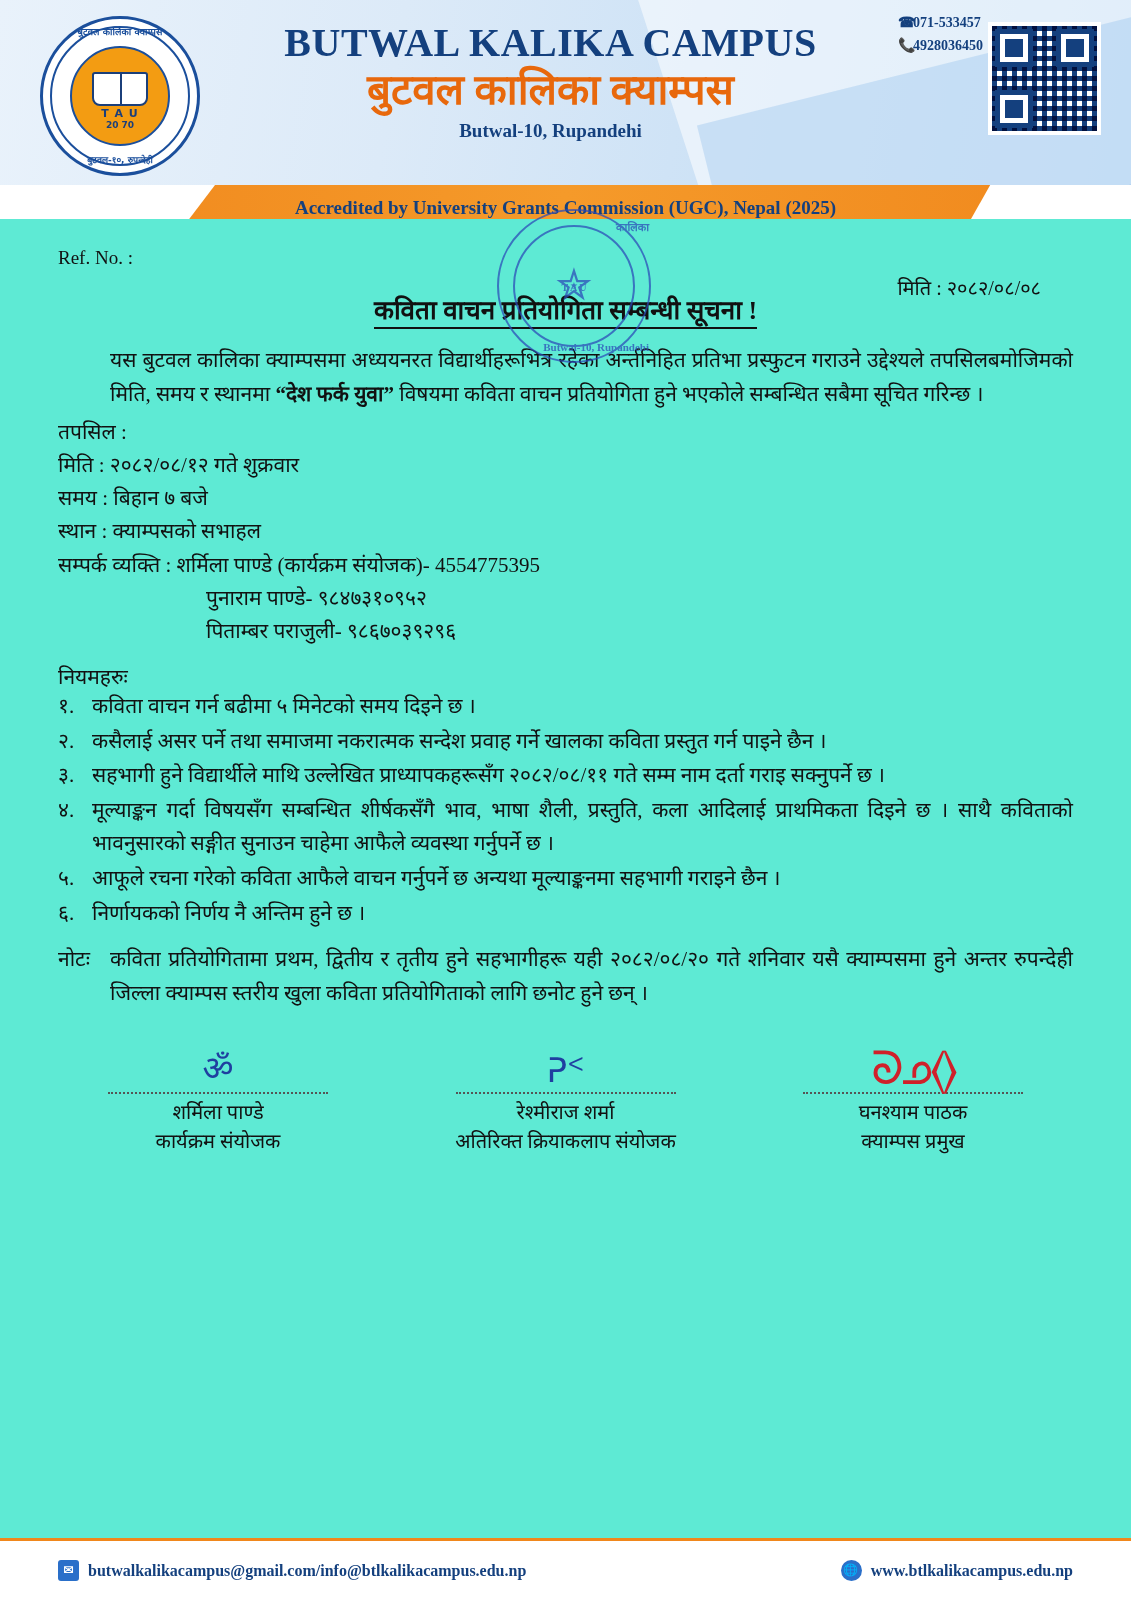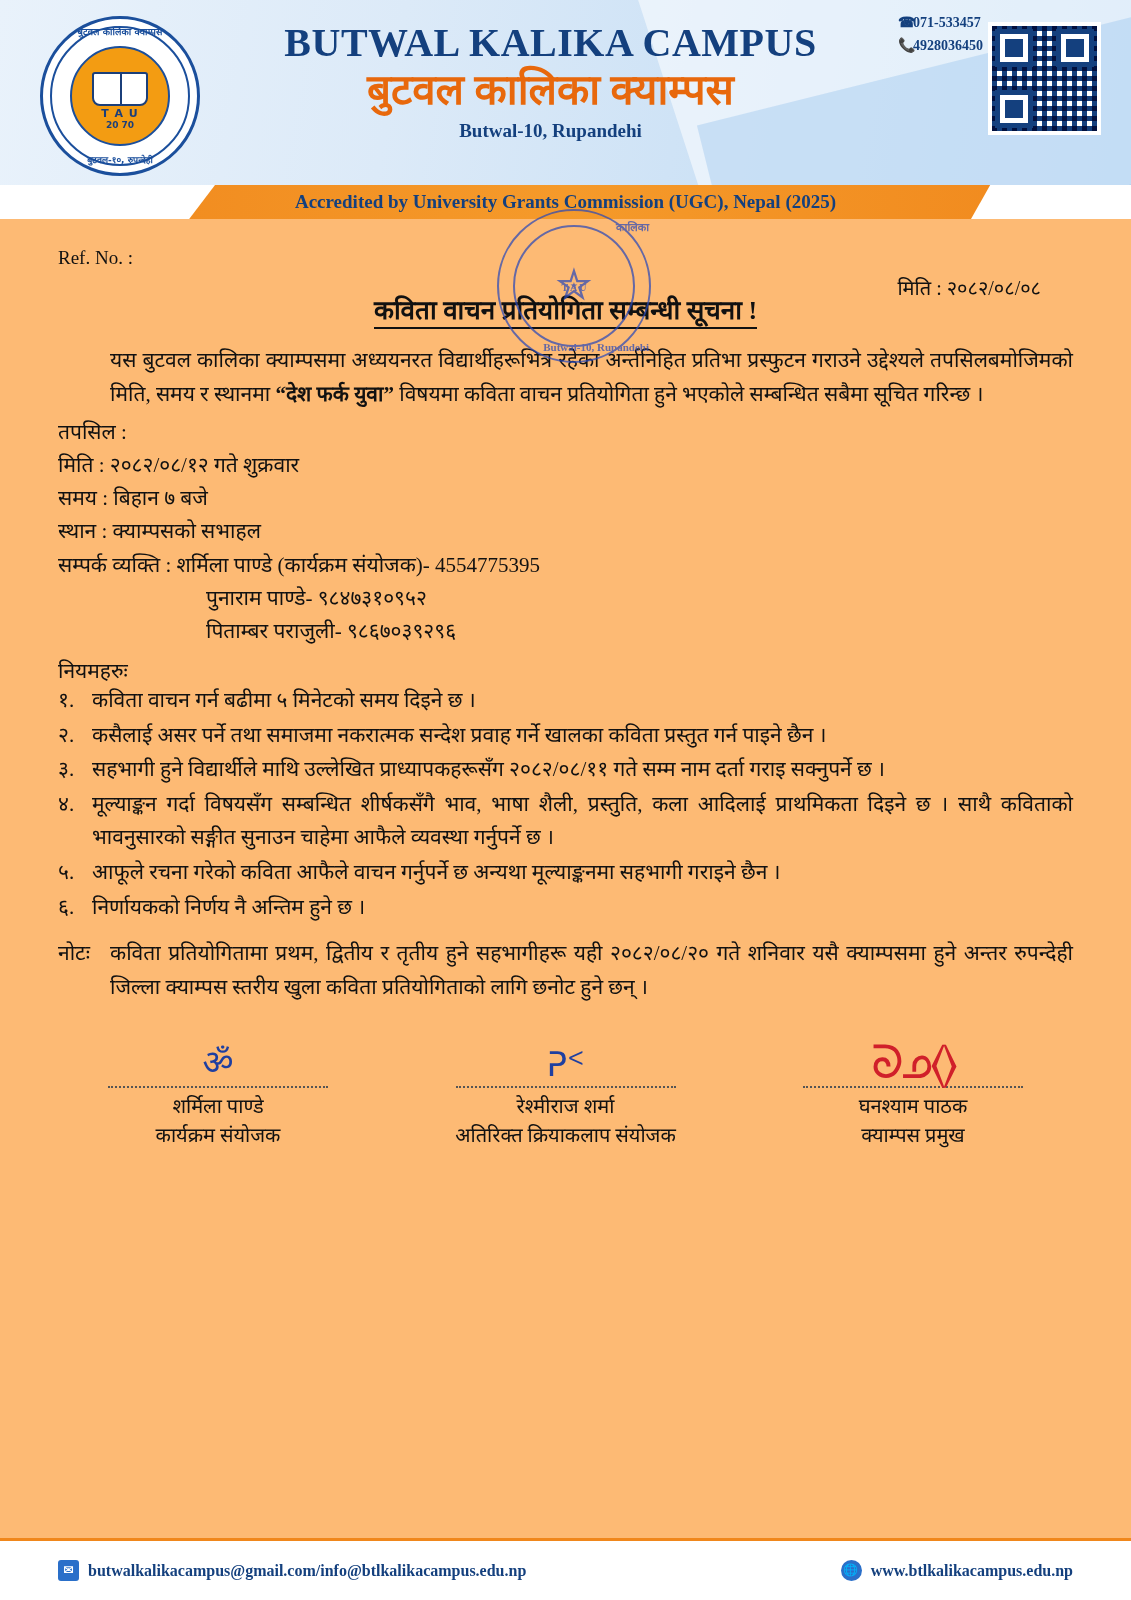--- a/index.html
+++ b/index.html
@@ -7,21 +7,21 @@
     padding: 0;
     background: #b0b0b0;
   }
   body {
     font-family: "DejaVu Sans", sans-serif;
   }
   .page {
     position: relative;
     width: 1131px;
     height: 1600px;
-    background: #fdba74;
+    background: #5eead4;
     overflow: hidden;
     box-sizing: border-box;
   }
 
   
   .header {
     position: relative;
     height: 185px;
     background: linear-gradient(100deg, #e9f2fb 0%, #dceaf8 35%, #cfe3f6 60%, #bcd9f3 100%);
     overflow: hidden;
@@ -212,21 +212,21 @@
   .qr .fp1 { left: 3px; top: 3px; }
   .qr .fp2 { right: 3px; top: 3px; }
   .qr .fp3 { left: 3px; bottom: 3px; }
 
   
   .accred-band {
     position: relative;
     height: 34px;
     background: linear-gradient(90deg, #f0871c 0%, #f59a2a 50%, #f0871c 100%);
     display: flex;
-    align-items: center;
+    align-items: flex-end;
     justify-content: center;
   }
   .accred-band .txt {
     font-family: "Liberation Serif", serif;
     font-size: 19px;
     font-weight: bold;
     color: #14407e;
   }
   .accred-left-cut {
     position: absolute;
@@ -342,21 +342,21 @@
   }
   .detail-indent {
     padding-left: 148px;
     font-size: 21px;
     line-height: 1.58;
   }
 
   .rules-head {
     font-size: 21px;
     font-weight: normal;
-    margin-top: 8px;
+    margin-top: 14px;
   }
   .rule {
     display: flex;
     font-size: 21px;
     line-height: 1.6;
     margin-bottom: 1px;
   }
   .rule .num {
     width: 34px;
     flex: 0 0 34px;

